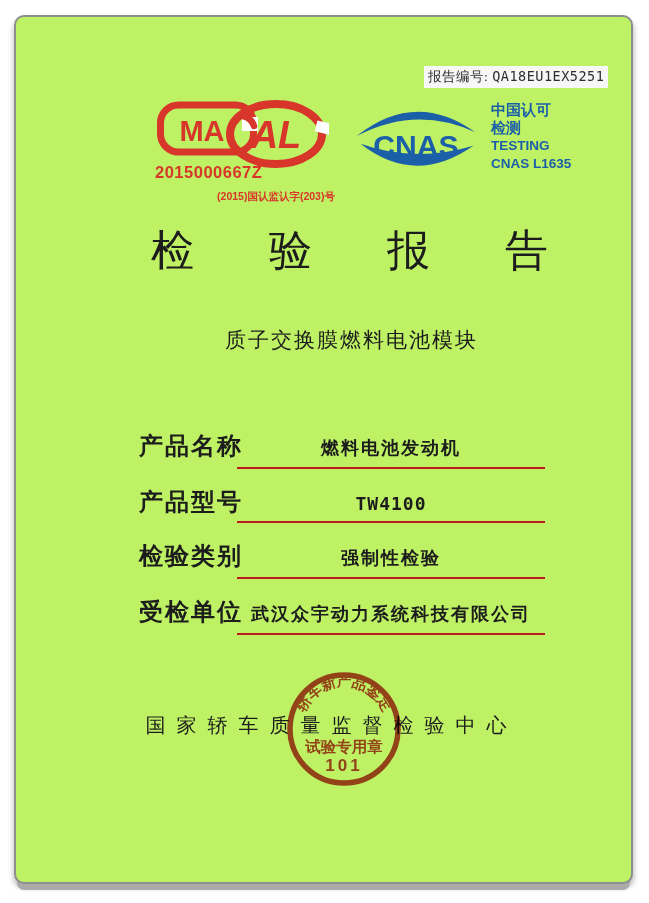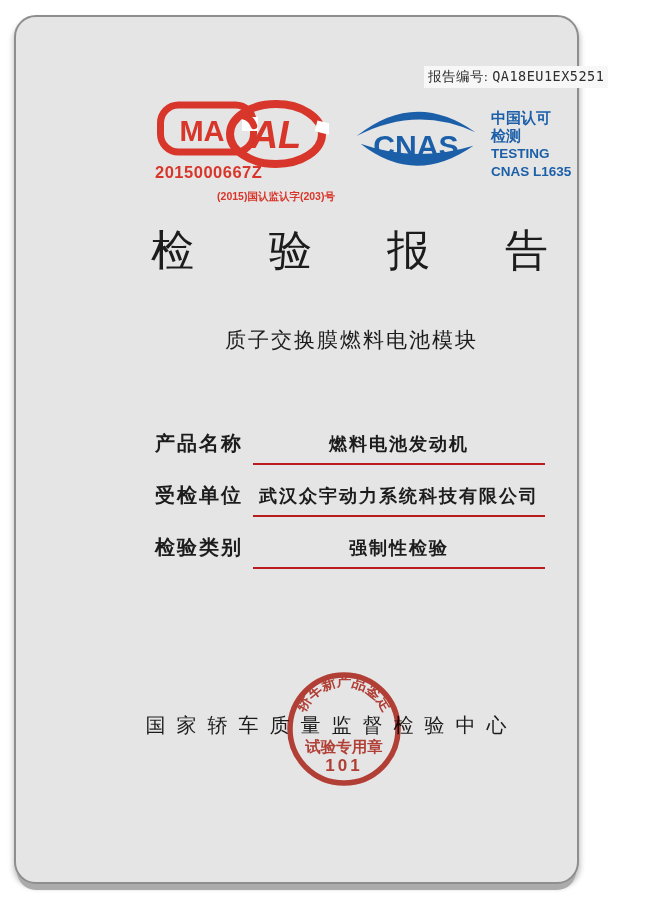--- a/index.html
+++ b/index.html
@@ -5,65 +5,64 @@
   html, body {
     margin: 0; padding: 0;
     width: 649px; height: 903px;
     background: #ffffff;
     overflow: hidden;
     font-family: "Liberation Serif", "DejaVu Serif", serif;
   }
   .page {
     position: absolute;
     left: 14px; top: 15px;
-    width: 565px; height: 869px;
+    width: 619px; height: 869px;
     box-sizing: border-box;
-    background: #e5e5e5;
+    background: #bef264;
     border: 2px solid #8e8e8e;
-    border-radius: 22px;
+    border-radius: 10px;
     box-shadow: 0 9px 0 -3px #ababab, 2px 4px 5px rgba(0,0,0,0.18), -2px 4px 5px rgba(0,0,0,0.14);
   }
   
   .report-no {
     position: absolute; top: 49px; left: 408px;
     font-size: 13.5px; color: #2e2e2e; letter-spacing: 0.5px;
     background: #f7f7f7; padding: 2px 4px;
     white-space: nowrap;
   }
   .report-no .mono { font-family: "DejaVu Sans Mono", monospace; font-size: 13.5px; }
   
   .cma-block { position: absolute; left: 92px; top: 83px; width: 104px; text-align: center; margin-left: 47px; }
   .cma-code { margin-top: 2px; color: #d8362a; font-family: "Liberation Sans", sans-serif;
               font-weight: bold; font-size: 16.5px; letter-spacing: 0.5px; }
   .cal-block { position: absolute; left: 197px; top: 81px; width: 126px; text-align: center; }
   .cal-caption { margin-top: 16px; color: #d8362a; font-family: "Liberation Sans", sans-serif;
                  font-weight: bold; font-size: 10.5px; white-space: nowrap; }
   .cnas-block { position: absolute; left: 334px; top: 84px; display: flex; align-items: flex-start; }
-  .cnas-text { margin-left: 9px; color: #1c5fa9; font-family: "Liberation Sans", sans-serif; font-weight: bold; margin-top: 8px; }
+  .cnas-text { margin-left: 9px; color: #1c5fa9; font-family: "Liberation Sans", sans-serif; font-weight: bold; }
   .cnas-text .l1, .cnas-text .l2 { font-size: 15px; line-height: 18px; }
   .cnas-text .l3, .cnas-text .l4 { font-size: 13.5px; line-height: 18px; }
   
   .title-row {
     position: absolute; top: 205px; left: 135px; width: 397px;
     display: flex; justify-content: space-between;
     font-size: 43px; color: #1c1c1c;
   }
   .subtitle {
     position: absolute; top: 309px; left: 0; width: 619px;
     box-sizing: border-box; padding-left: 52px;
     text-align: center; font-size: 21px; letter-spacing: 2px; color: #1c1c1c;
   }
   
   .fields { position: absolute; top: 413px; left: 123px; width: 406px; }
   .field-row { display: flex; align-items: baseline; margin-bottom: 17px; }
   .field-label {
     width: 84px; flex: none;
-    font-size: 20px; font-weight: 700; letter-spacing: 2px; color: #1c1c1c;
+    font-size: 24px; font-weight: 700; letter-spacing: 2px; color: #1c1c1c;
     white-space: nowrap;
-    margin-left: 16px;
   }
   .field-value {
     flex: 1; margin-left: 14px;
     text-align: center; font-size: 18px; font-weight: 600; letter-spacing: 2px; color: #1c1c1c;
     border-bottom: 2px solid #b91c1c; padding-bottom: 7px;
     white-space: nowrap;
   }
   .field-value.mono { font-family: "DejaVu Sans Mono", monospace; letter-spacing: 1px; }
   
   .institute {
@@ -129,26 +128,30 @@
   </div>
 
   <div class="subtitle">质子交换膜燃料电池模块</div>
 
   <div class="fields">
     <div class="field-row">
       <div class="field-label">产品名称</div>
       <div class="field-value">燃料电池发动机</div>
     </div>
     <div class="field-row">
-      <div class="field-label">受检单位</div>
-      <div class="field-value">武汉众宇动力系统科技有限公司</div>
+      <div class="field-label">产品型号</div>
+      <div class="field-value mono">TW4100</div>
     </div>
     <div class="field-row">
       <div class="field-label">检验类别</div>
       <div class="field-value">强制性检验</div>
+    </div>
+    <div class="field-row">
+      <div class="field-label">受检单位</div>
+      <div class="field-value">武汉众宇动力系统科技有限公司</div>
     </div>
   </div>
 
   <div class="institute">国家轿车质量监督检验中心</div>
 
   <svg class="stamp" viewBox="0 0 140 140">
     <defs>
       <path id="stamp-arc" d="M 27 70 A 43 43 0 1 1 113 70" fill="none"></path>
     </defs>
     <circle cx="70" cy="70" r="54" fill="none" stroke="#c0362b" stroke-width="5.5"></circle>

